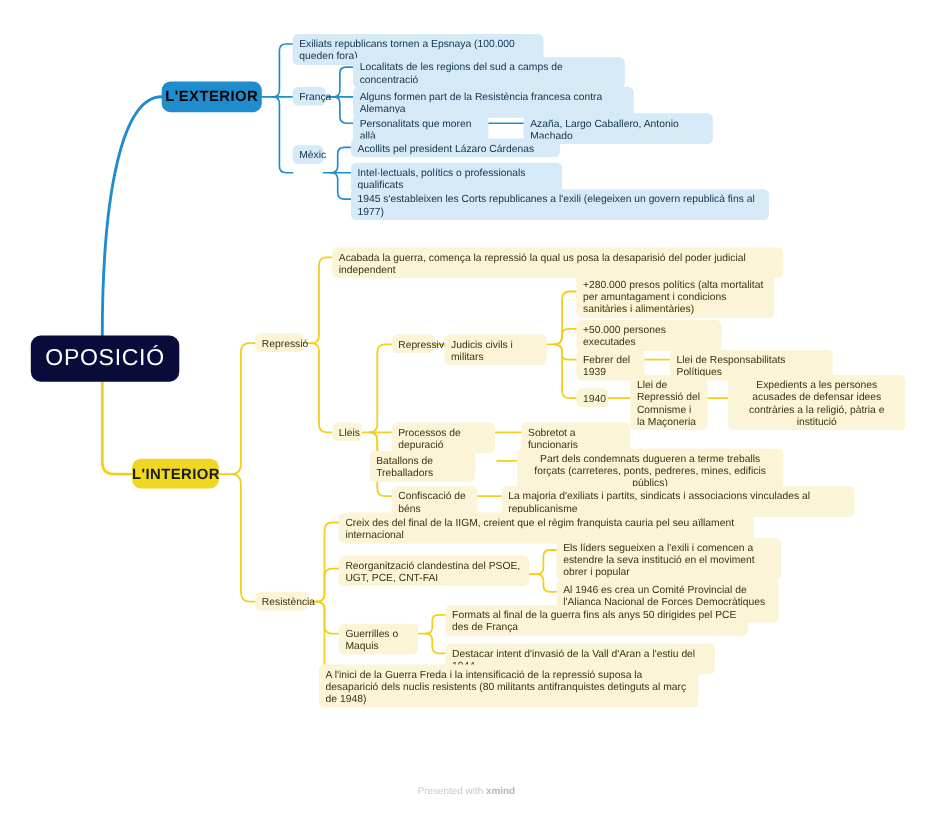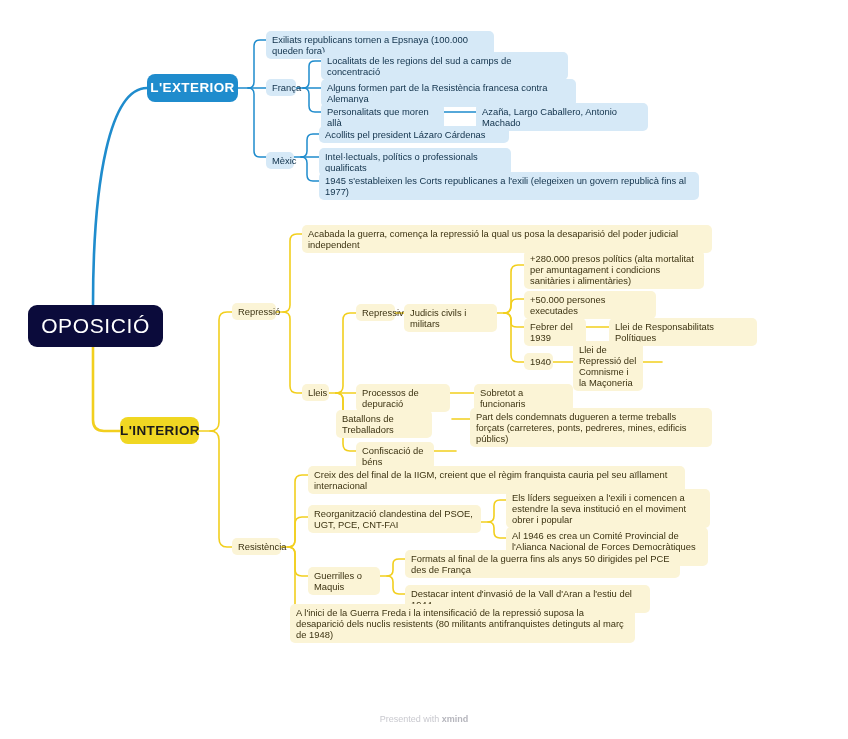--- a/index.html
+++ b/index.html
@@ -43,21 +43,21 @@
     color: #ffffff;
     border-radius: 9px;
     font-size: 21px;
     letter-spacing: 0.6px;
     justify-content: center;
     font-weight: 400;
   }
   
   .main-blue {
     background: #1f8ccd;
-    color: #ffffff;
+    color: #000000;
     border-radius: 8px;
     font-size: 13.5px;
     font-weight: bold;
     letter-spacing: 0.4px;
     justify-content: center;
   }
   
   .main-yellow {
     background: #f0d722;
     color: #1b1b1b;
@@ -188,21 +188,21 @@
   </div>
 
   <div class="node sub-blue" style="left:321px; top:103px; width:123px; min-height:17px;">
     <span>Personalitats que moren allà</span>
   </div>
 
   <div class="node sub-blue" style="left:476px; top:103px; width:172px; min-height:17px;">
     <span>Azaña, Largo Caballero, Antonio Machado</span>
   </div>
 
-  <div class="node sub-blue" style="left:266px; top:152px; width:28px; min-height:17px;">
+  <div class="node sub-blue" style="left:266px; top:132px; width:28px; min-height:17px;">
     <span>Mèxic</span>
   </div>
 
   <div class="node sub-blue" style="left:319px; top:126px; width:190px; min-height:17px;">
     <span>Acollits pel president Lázaro Cárdenas</span>
   </div>
 
   <div class="node sub-blue" style="left:319px; top:148px; width:192px; min-height:17px;">
     <span>Intel·lectuals, polítics o professionals qualificats</span>
   </div>
@@ -252,41 +252,47 @@
   </div>
 
   <div class="node sub-yellow" style="left:524px; top:353px; width:29px; min-height:17px;">
     <span>1940</span>
   </div>
 
   <div class="node sub-yellow" style="left:573px; top:341px; width:70px; min-height:17px; align-items:flex-start;">
     <span>Llei de Repressió del Comnisme i la Maçoneria</span>
   </div>
 
+  <div class="node sub-yellow" style="left:662px; top:341px; width:161px; min-height:17px; align-items:flex-start; text-align:center;">
+    <span class="center-text">Expedients a les persones acusades de defensar idees contràries a la religió, pàtria e institució</span>
+  </div>
 
   <div class="node sub-yellow" style="left:356px; top:384px; width:94px; min-height:17px;">
     <span>Processos de depuració</span>
   </div>
 
   <div class="node sub-yellow" style="left:474px; top:384px; width:99px; min-height:17px;">
     <span>Sobretot a funcionaris</span>
   </div>
 
   <div class="node sub-yellow" style="left:336px; top:410px; width:96px; min-height:17px;">
     <span>Batallons de Treballadors</span>
   </div>
 
-  <div class="node sub-yellow" style="left:470px; top:408px; width:242px; min-height:17px; align-items:flex-start;">
+  <div class="node sub-yellow" style="left:470px; top:408px; width:242px; min-height:17px; align-items:flex-start;text-align:center;">
     <span>Part dels condemnats dugueren a terme treballs forçats (carreteres, ponts, pedreres, mines, edificis públics)</span>
   </div>
 
   <div class="node sub-yellow" style="left:356px; top:442px; width:78px; min-height:17px;">
     <span>Confiscació de béns</span>
   </div>
 
+  <div class="node sub-yellow" style="left:456px; top:442px; width:321px; min-height:17px;">
+    <span>La majoria d'exiliats i partits, sindicats i associacions vinculades al republicanisme</span>
+  </div>
 
   <div class="node sub-yellow" style="left:232px; top:538px; width:49px; min-height:17px;">
     <span>Resistència</span>
   </div>
 
   <div class="node sub-yellow" style="left:308px; top:466px; width:377px; min-height:17px;">
     <span>Creix des del final de la IIGM, creient que el règim franquista cauria pel seu aïllament internacional</span>
   </div>
 
   <div class="node sub-yellow" style="left:308px; top:505px; width:173px; min-height:17px; align-items:flex-start;">

